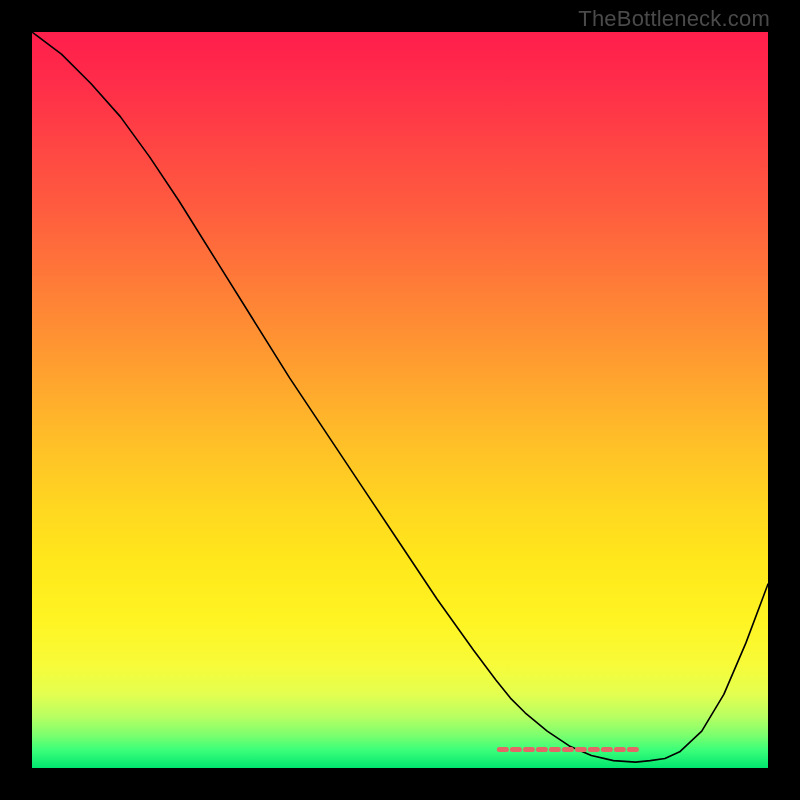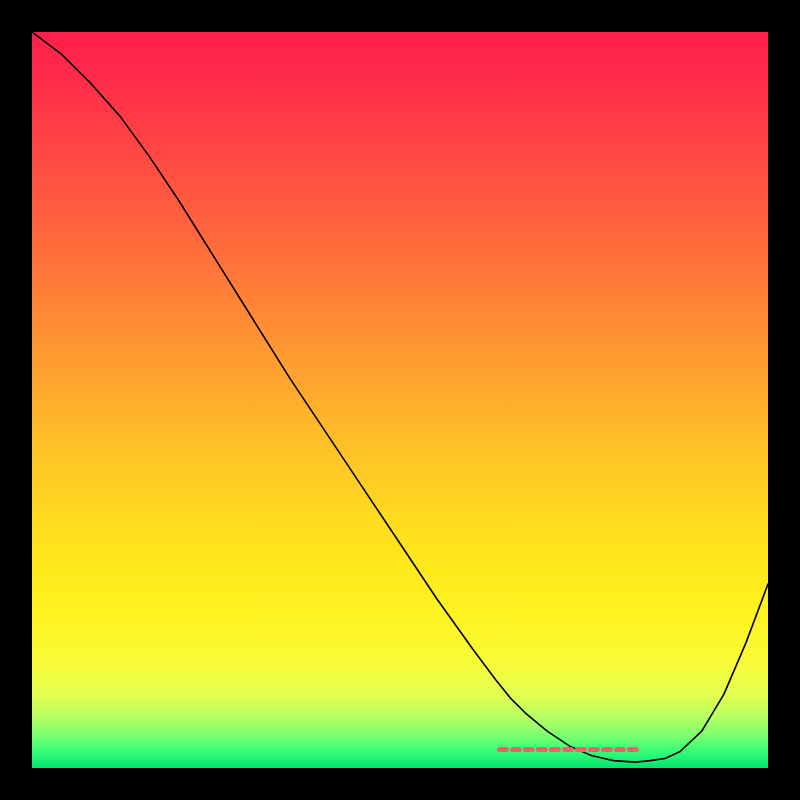--- a/index.html
+++ b/index.html
@@ -6,20 +6,21 @@
   body { width: 800px; height: 800px; overflow: hidden; background: #000; font-family: Arial, sans-serif; }
   .chart-container { position: relative; width: 800px; height: 800px; background: #000; }
   .plot-area { position: absolute; left: 32px; top: 32px; width: 736px; height: 736px; }
   .watermark { position: absolute; top: 6px; right: 30px; color: #4a4a4a; font-size: 22px; font-weight: 500; letter-spacing: 0.2px; }
   svg { display: block; }
 </style>
 </head>
 <body>
 
 <div class="chart-container">
+  <div class="watermark">TheBottleneck.com</div>
   <div class="plot-area">
     <svg id="chart-svg" width="736" height="736" viewBox="0 0 736 736">
       <defs>
         <linearGradient id="bg-grad" x1="0" y1="0" x2="0" y2="1">
             <stop offset="0%" stop-color="#ff1f4b"></stop>
             <stop offset="6%" stop-color="#ff2a4a"></stop>
             <stop offset="15%" stop-color="#ff4444"></stop>
             <stop offset="25%" stop-color="#ff5f3e"></stop>
             <stop offset="35%" stop-color="#ff7e37"></stop>
             <stop offset="45%" stop-color="#ff9d30"></stop>

